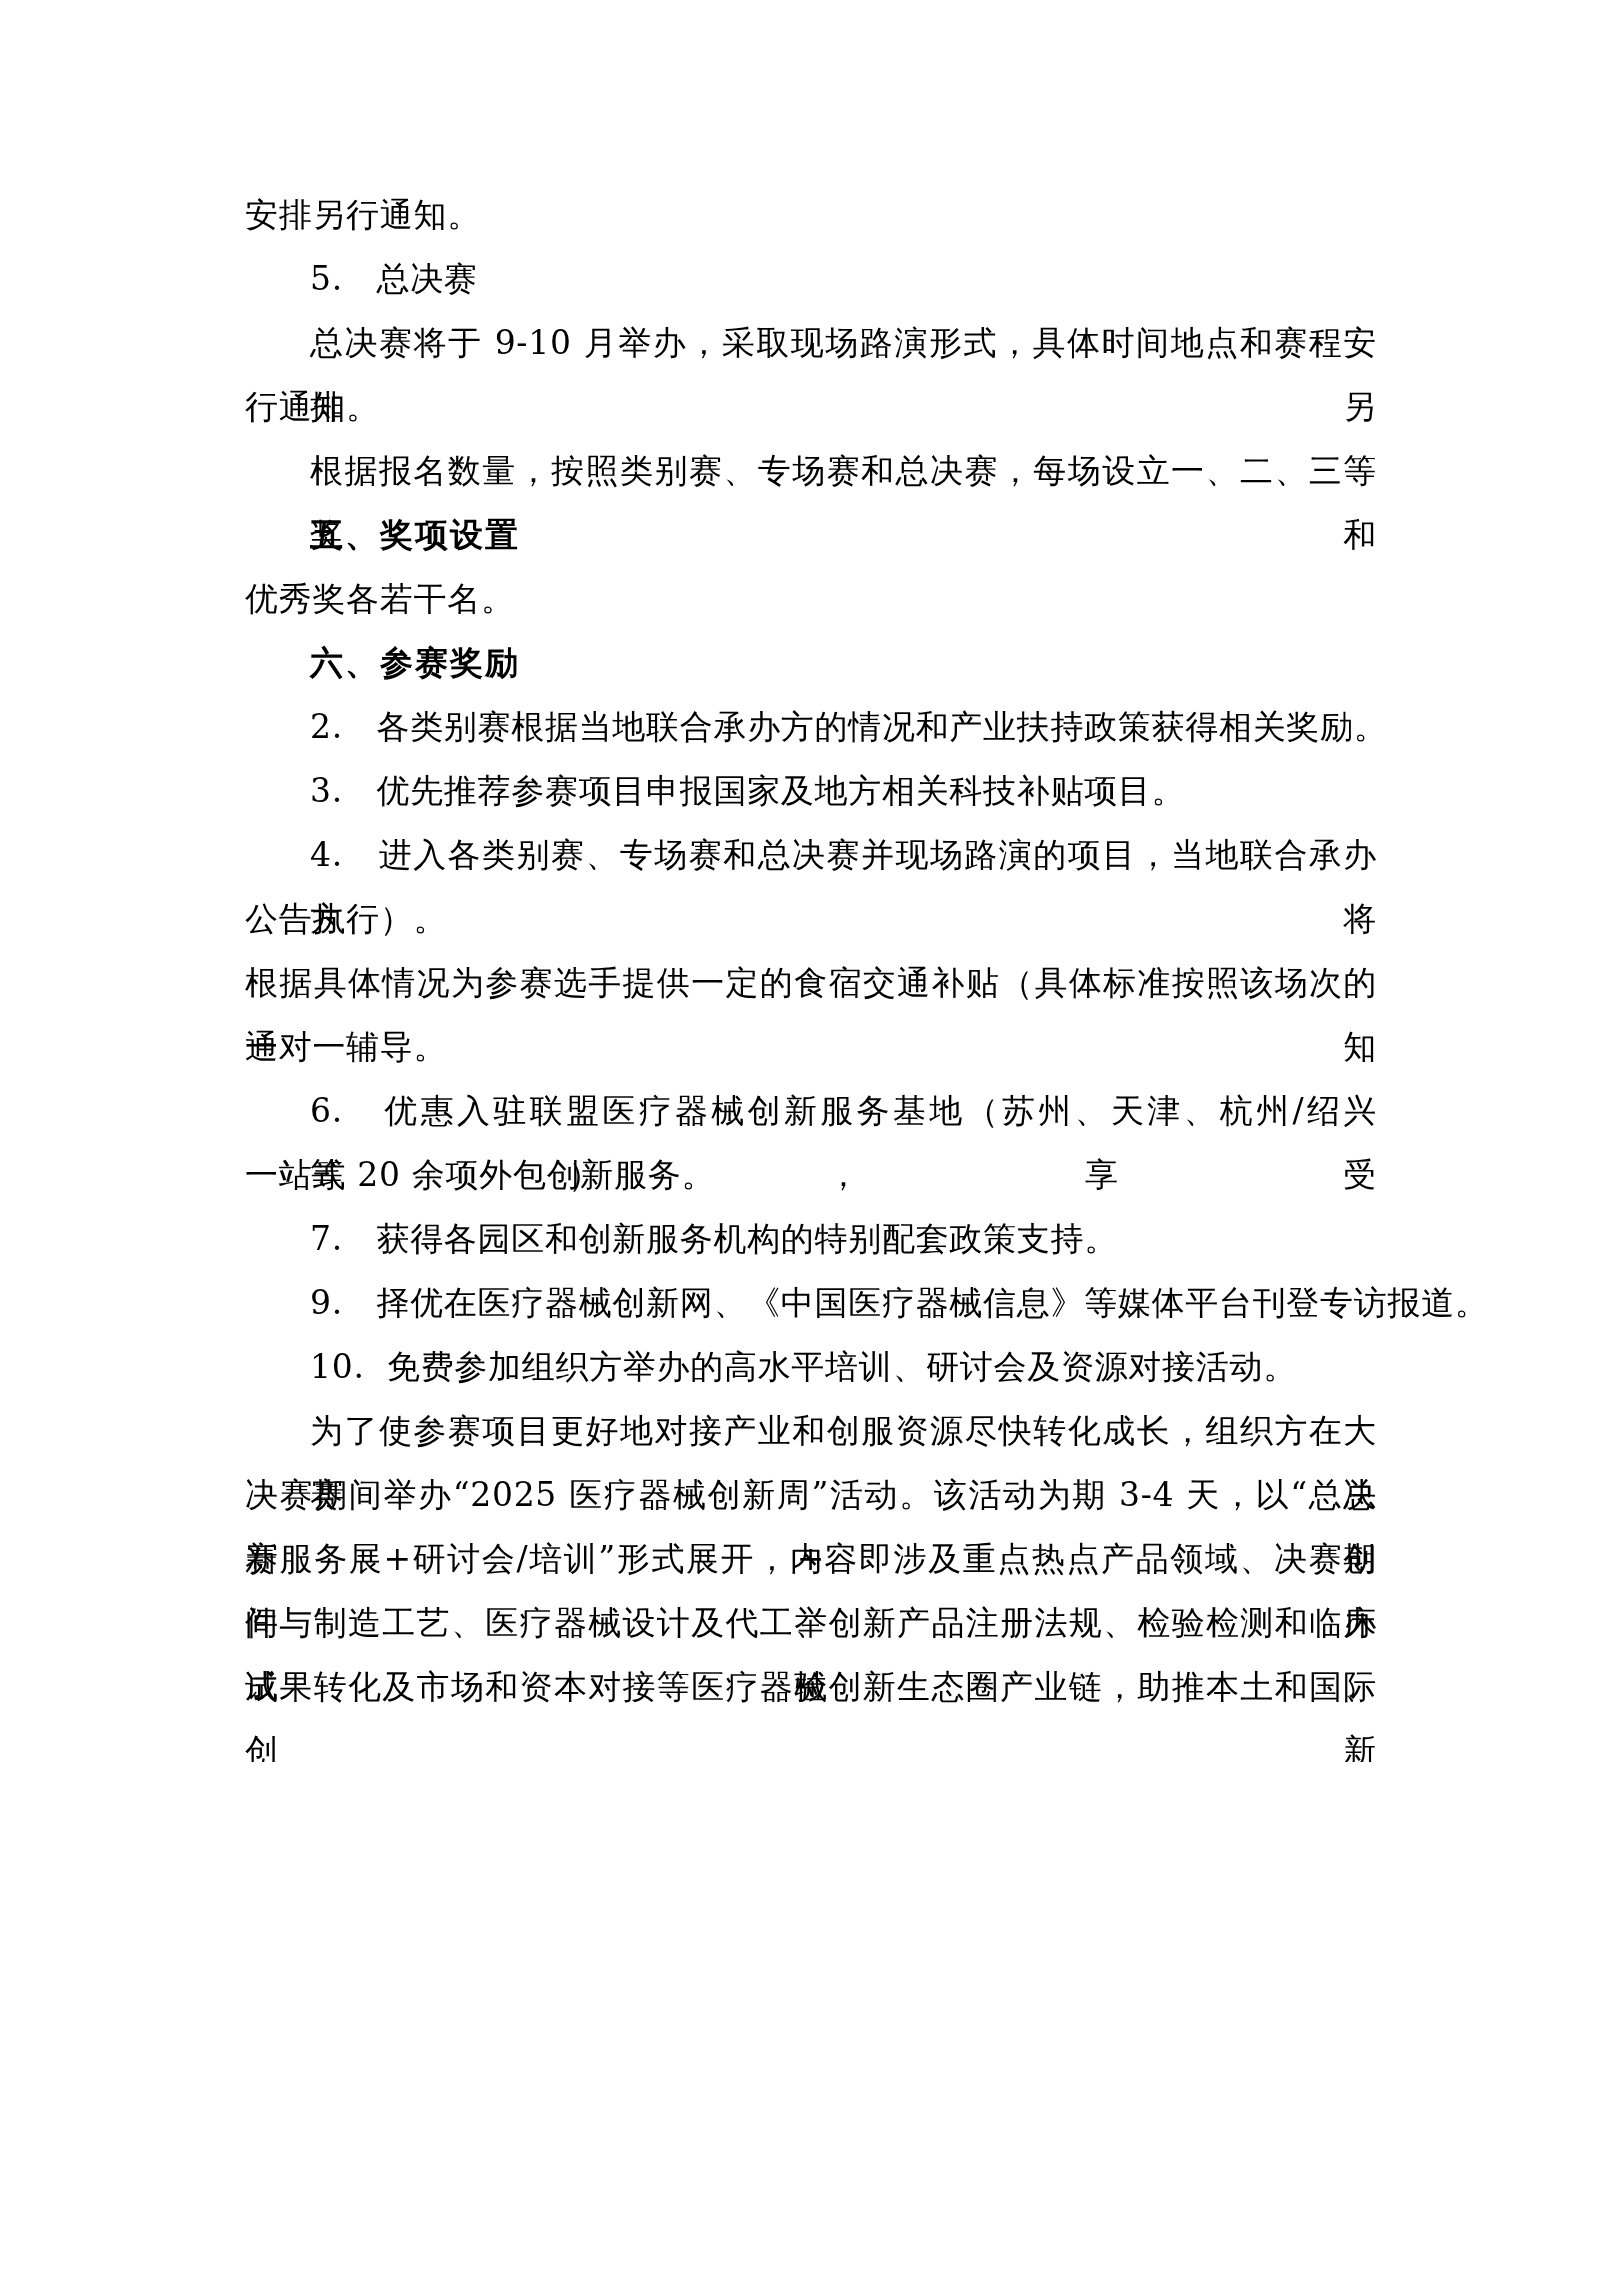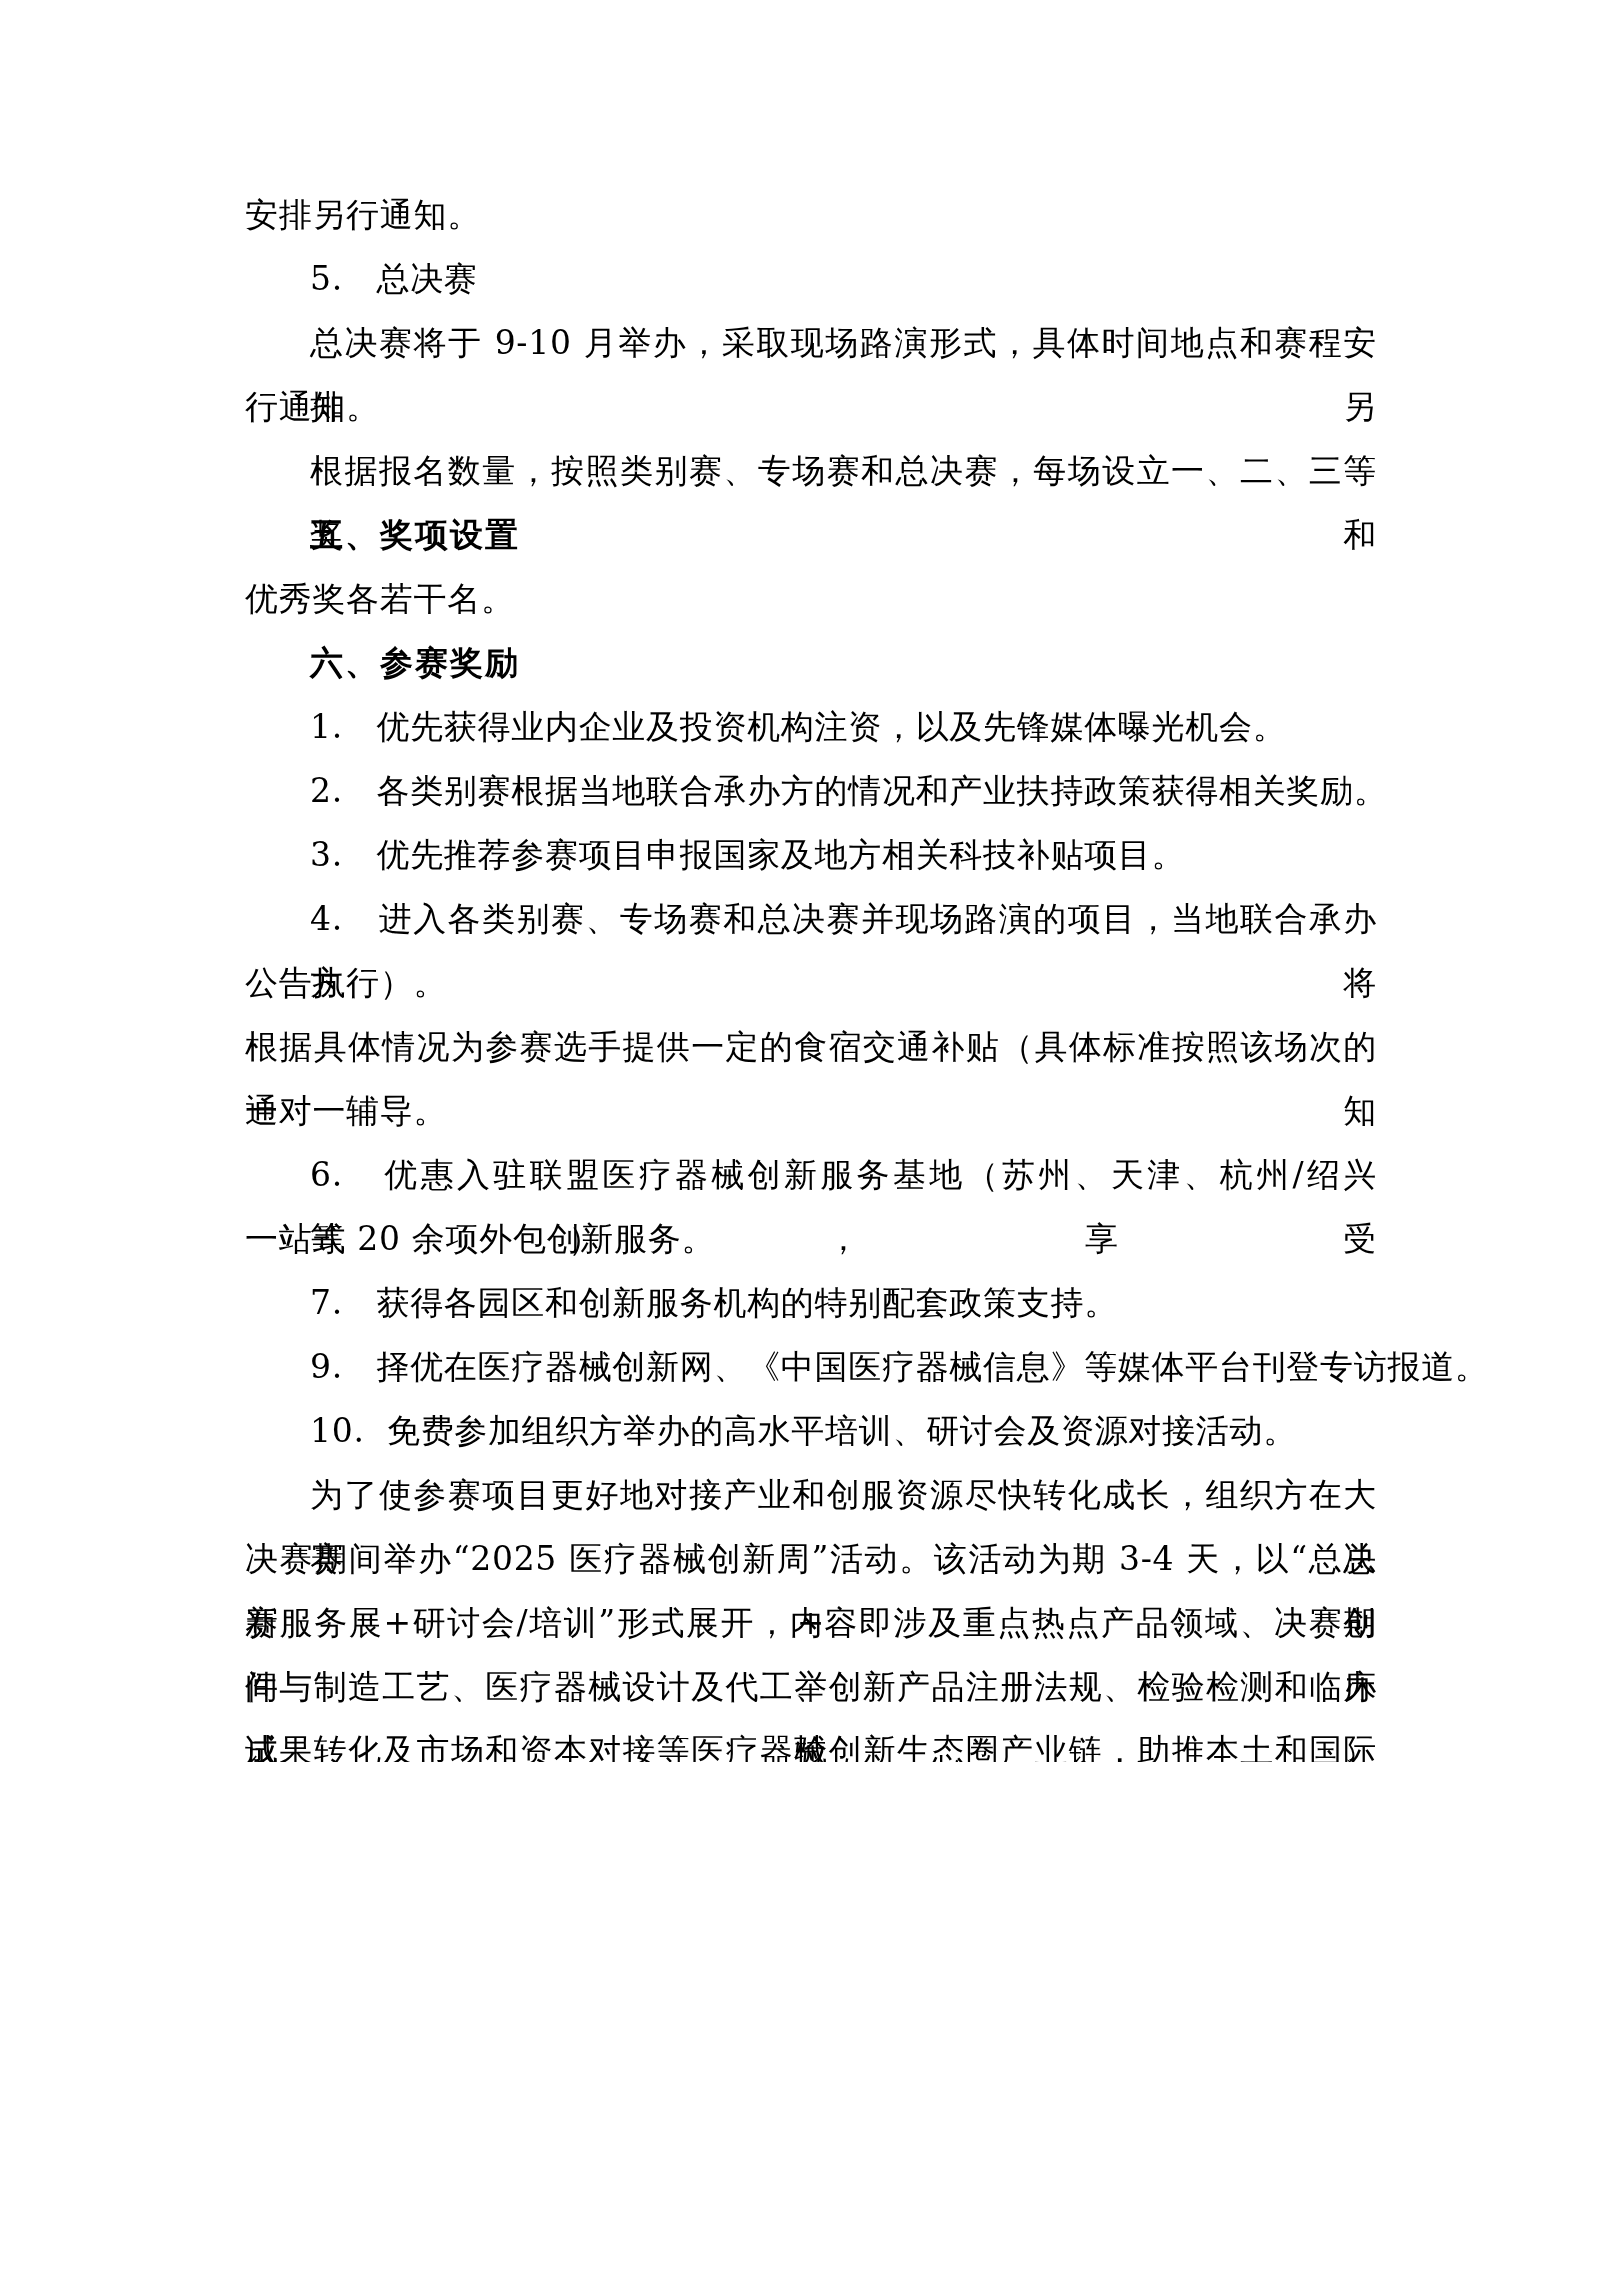--- a/index.html
+++ b/index.html
@@ -60,21 +60,20 @@
 <div class="page">
   <div class="content">
       <div class="line">安排另行通知。</div>
       <div class="line indent">5.&nbsp;&nbsp;&nbsp;总决赛</div>
       <div class="line indent full">总决赛将于 9-10 月举办，采取现场路演形式，具体时间地点和赛程安排另</div>
       <div class="line">行通知。</div>
       <div class="line indent full">根据报名数量，按照类别赛、专场赛和总决赛，每场设立一、二、三等奖和</div>
       <div class="line indent bold">五、奖项设置</div>
       <div class="line">优秀奖各若干名。</div>
       <div class="line indent bold">六、参赛奖励</div>
-      <div class="line indent">1.&nbsp;&nbsp;&nbsp;优先获得业内企业及投资机构注资，以及先锋媒体曝光机会。</div>
       <div class="line indent">2.&nbsp;&nbsp;&nbsp;各类别赛根据当地联合承办方的情况和产业扶持政策获得相关奖励。</div>
       <div class="line indent">3.&nbsp;&nbsp;&nbsp;优先推荐参赛项目申报国家及地方相关科技补贴项目。</div>
       <div class="line indent full">4.&nbsp;&nbsp;&nbsp;进入各类别赛、专场赛和总决赛并现场路演的项目，当地联合承办方将</div>
       <div class="line">公告执行）。</div>
       <div class="line full">根据具体情况为参赛选手提供一定的食宿交通补贴（具体标准按照该场次的通知</div>
       <div class="line">一对一辅导。</div>
       <div class="line indent full">6.&nbsp;&nbsp;&nbsp;优惠入驻联盟医疗器械创新服务基地（苏州、天津、杭州/绍兴等），享受</div>
       <div class="line">一站式 20 余项外包创新服务。</div>
       <div class="line indent">7.&nbsp;&nbsp;&nbsp;获得各园区和创新服务机构的特别配套政策支持。</div>
       <div class="line indent">9.&nbsp;&nbsp;&nbsp;择优在医疗器械创新网、《中国医疗器械信息》等媒体平台刊登专访报道。</div>

